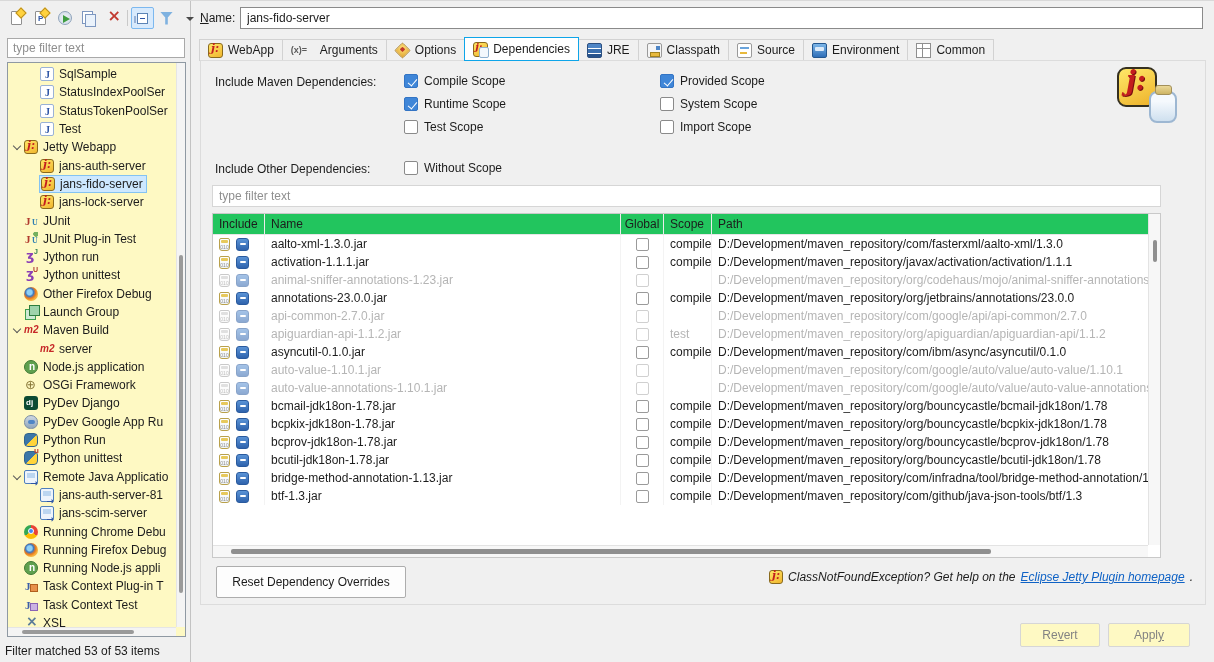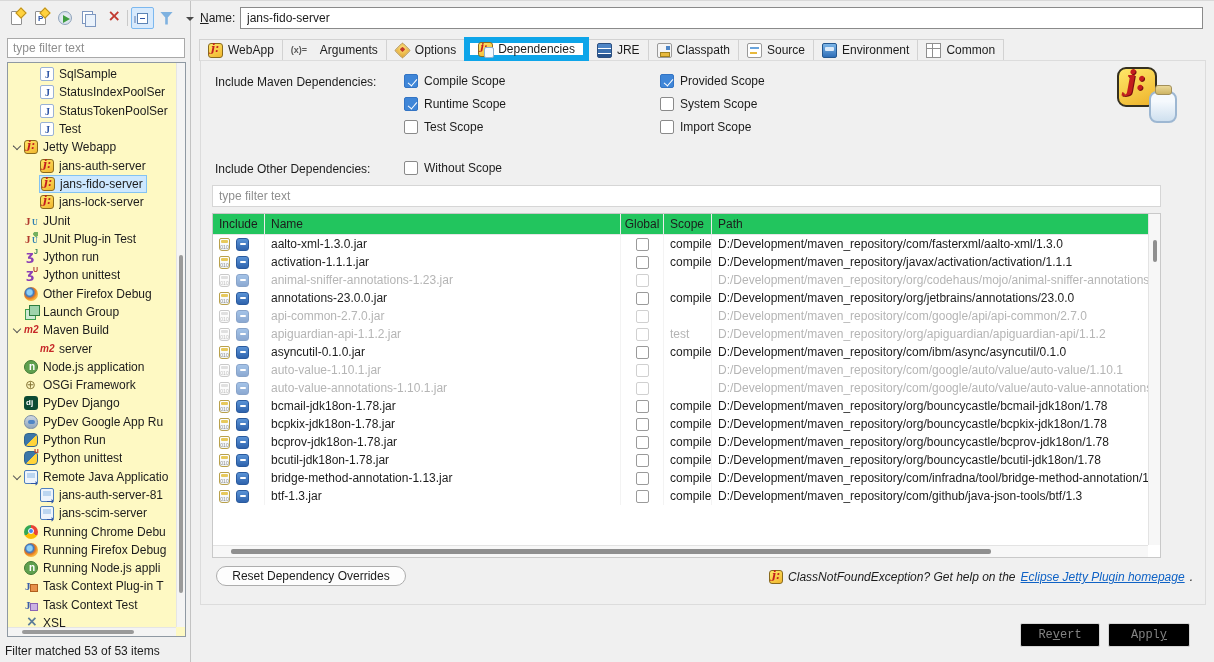--- a/index.html
+++ b/index.html
@@ -32,21 +32,21 @@
 #tree .vscroll .thumb{position:absolute;left:2px;width:4px;top:34%;height:60%;background:#9a9a9a;border-radius:2px}
 #tree .hscroll{position:absolute;left:0;bottom:0;right:9px;height:9px;background:#f4f4f4;border-top:1px solid #e5e5e5}
 #tree .hscroll .thumb{position:absolute;top:2px;left:14px;width:112px;height:4px;background:#9a9a9a;border-radius:2px}
 
 
 #main{position:absolute;left:196px;top:0;width:1018px;height:662px}
 #name-label{position:absolute;left:4px;top:10px}
 #name-input{position:absolute;left:44px;top:6px;width:963px;height:22px;border:1px solid #8a8a8a;background:#fff;padding:0 6px}
 #tabs{position:absolute;left:4px;top:36px;display:flex;align-items:flex-end;height:24px}
 .tab{display:inline-flex;align-items:center;gap:5px;height:22px;padding:0 8px;background:#f0f0f0;border:1px solid #d2d2d2;margin-left:-1px;position:relative;cursor:default;white-space:nowrap}
-.tab.selected{background:#fff;border:6px solid #0ea5e9;height:24px;z-index:2}
+.tab.selected{background:#fff;border:1px solid #0ea5e9;height:24px;z-index:2}
 .tabic{display:inline-block;width:15px;height:15px;position:relative;flex:none}
 #content{position:absolute;left:4px;top:59px;width:1006px;height:545px;border:1px solid #dcdcdc}
 .grouplabel{position:absolute;left:14px;white-space:nowrap}
 .cbcol{position:absolute;display:flex;flex-direction:column;gap:7px}
 .cb{display:flex;align-items:center;gap:6px;height:16px;cursor:default;white-space:nowrap}
 .box{width:14px;height:14px;border:1px solid #8a8a8a;border-radius:2px;background:#fff;position:relative;flex:none}
 .box.checked{background:#3f86d8;border-color:#3374c4}
 .box.checked::after{content:"";position:absolute;left:4.5px;top:1.5px;width:4px;height:8px;border:solid #fff;border-width:0 1.8px 1.8px 0;transform:rotate(40deg)}
 #big-icon{position:absolute;right:26px;top:6px;width:62px;height:56px}
 #big-icon .bj{position:absolute;left:0;top:0;width:40px;height:40px;border-radius:9px;background:linear-gradient(155deg,#ffe868,#eeb22b);border:2px solid #35301f}
@@ -71,24 +71,24 @@
 .off .jar{filter:grayscale(1);opacity:.55}
 .mins{width:13px;height:13px;border-radius:3px;background:linear-gradient(#5a93d6,#2f63ad);border:1px solid #2a5a9e;position:relative;flex:none}
 .mins::after{content:"";position:absolute;left:2.5px;right:2.5px;top:4.5px;height:2px;background:#fff;border-radius:1px}
 .off .mins{opacity:.55}
 .gbox{width:13px;height:13px;border:1px solid #9a9a9a;border-radius:2px;background:#fff}
 .off .gbox{border-color:#d0d0d0}
 #dep-table .vscroll{position:absolute;right:0;top:0;bottom:12px;width:12px;background:#f7f7f7;border-left:1px solid #e3e3e3}
 #dep-table .vscroll .thumb{position:absolute;left:4px;width:4px;top:26px;height:22px;background:#8f8f8f;border-radius:2px}
 #dep-table .hscroll{position:absolute;left:0;right:12px;bottom:0;height:12px;background:#f7f7f7;border-top:1px solid #e3e3e3}
 #dep-table .hscroll .thumb{position:absolute;top:3px;left:18px;width:760px;height:5px;background:#8f8f8f;border-radius:2px}
-#reset-btn{position:absolute;left:15px;top:505px;width:190px;height:20px;background:#fdfdfd;border:1px solid #adadad;border-radius:10px;font-family:inherit;font-size:12px;color:#1c1c1c}
+#reset-btn{position:absolute;left:15px;top:505px;width:190px;height:32px;background:#fdfdfd;border:1px solid #adadad;border-radius:2px;font-family:inherit;font-size:12px;color:#1c1c1c}
 #help-line{position:absolute;right:12px;top:509px;display:flex;align-items:center;gap:5px;font-style:italic}
 #help-line .link{color:#0f62c5;text-decoration:underline;cursor:pointer}
-.footbtn{position:absolute;top:622px;height:24px;background:#000000;border:1px solid #d6d6d6;border-radius:2px;font-family:Liberation Mono, monospace;font-size:12px;color:#838383}
+.footbtn{position:absolute;top:622px;height:24px;background:#fef9c3;border:1px solid #d6d6d6;border-radius:2px;font-family:Liberation Sans, sans-serif;font-size:12px;color:#838383}
 #revert-btn{left:824px;width:80px}
 #apply-btn{left:912px;width:82px}
 
 
 .ic{display:inline-block;position:relative}
 .ic-jetty-icon{background:linear-gradient(150deg,#ffe566,#f0b62e);border:1px solid #8a6a1c;border-radius:3px}
 .ic-jetty-icon::before{content:"j:";position:absolute;left:2px;top:-2px;font:italic bold 11px "DejaVu Serif",serif;color:#c41e1e}
 .ic-jetty-jar-icon{background:linear-gradient(150deg,#ffe566,#f0b62e);border:1px solid #8a6a1c;border-radius:3px}
 .ic-jetty-jar-icon::before{content:"j:";position:absolute;left:1px;top:-2px;font:italic bold 10px "DejaVu Serif",serif;color:#c41e1e}
 .ic-jetty-jar-icon::after{content:"";position:absolute;right:-2px;bottom:-2px;width:8px;height:9px;background:#f3f8fd;border:1px solid #8fb0cf;border-radius:2px}

